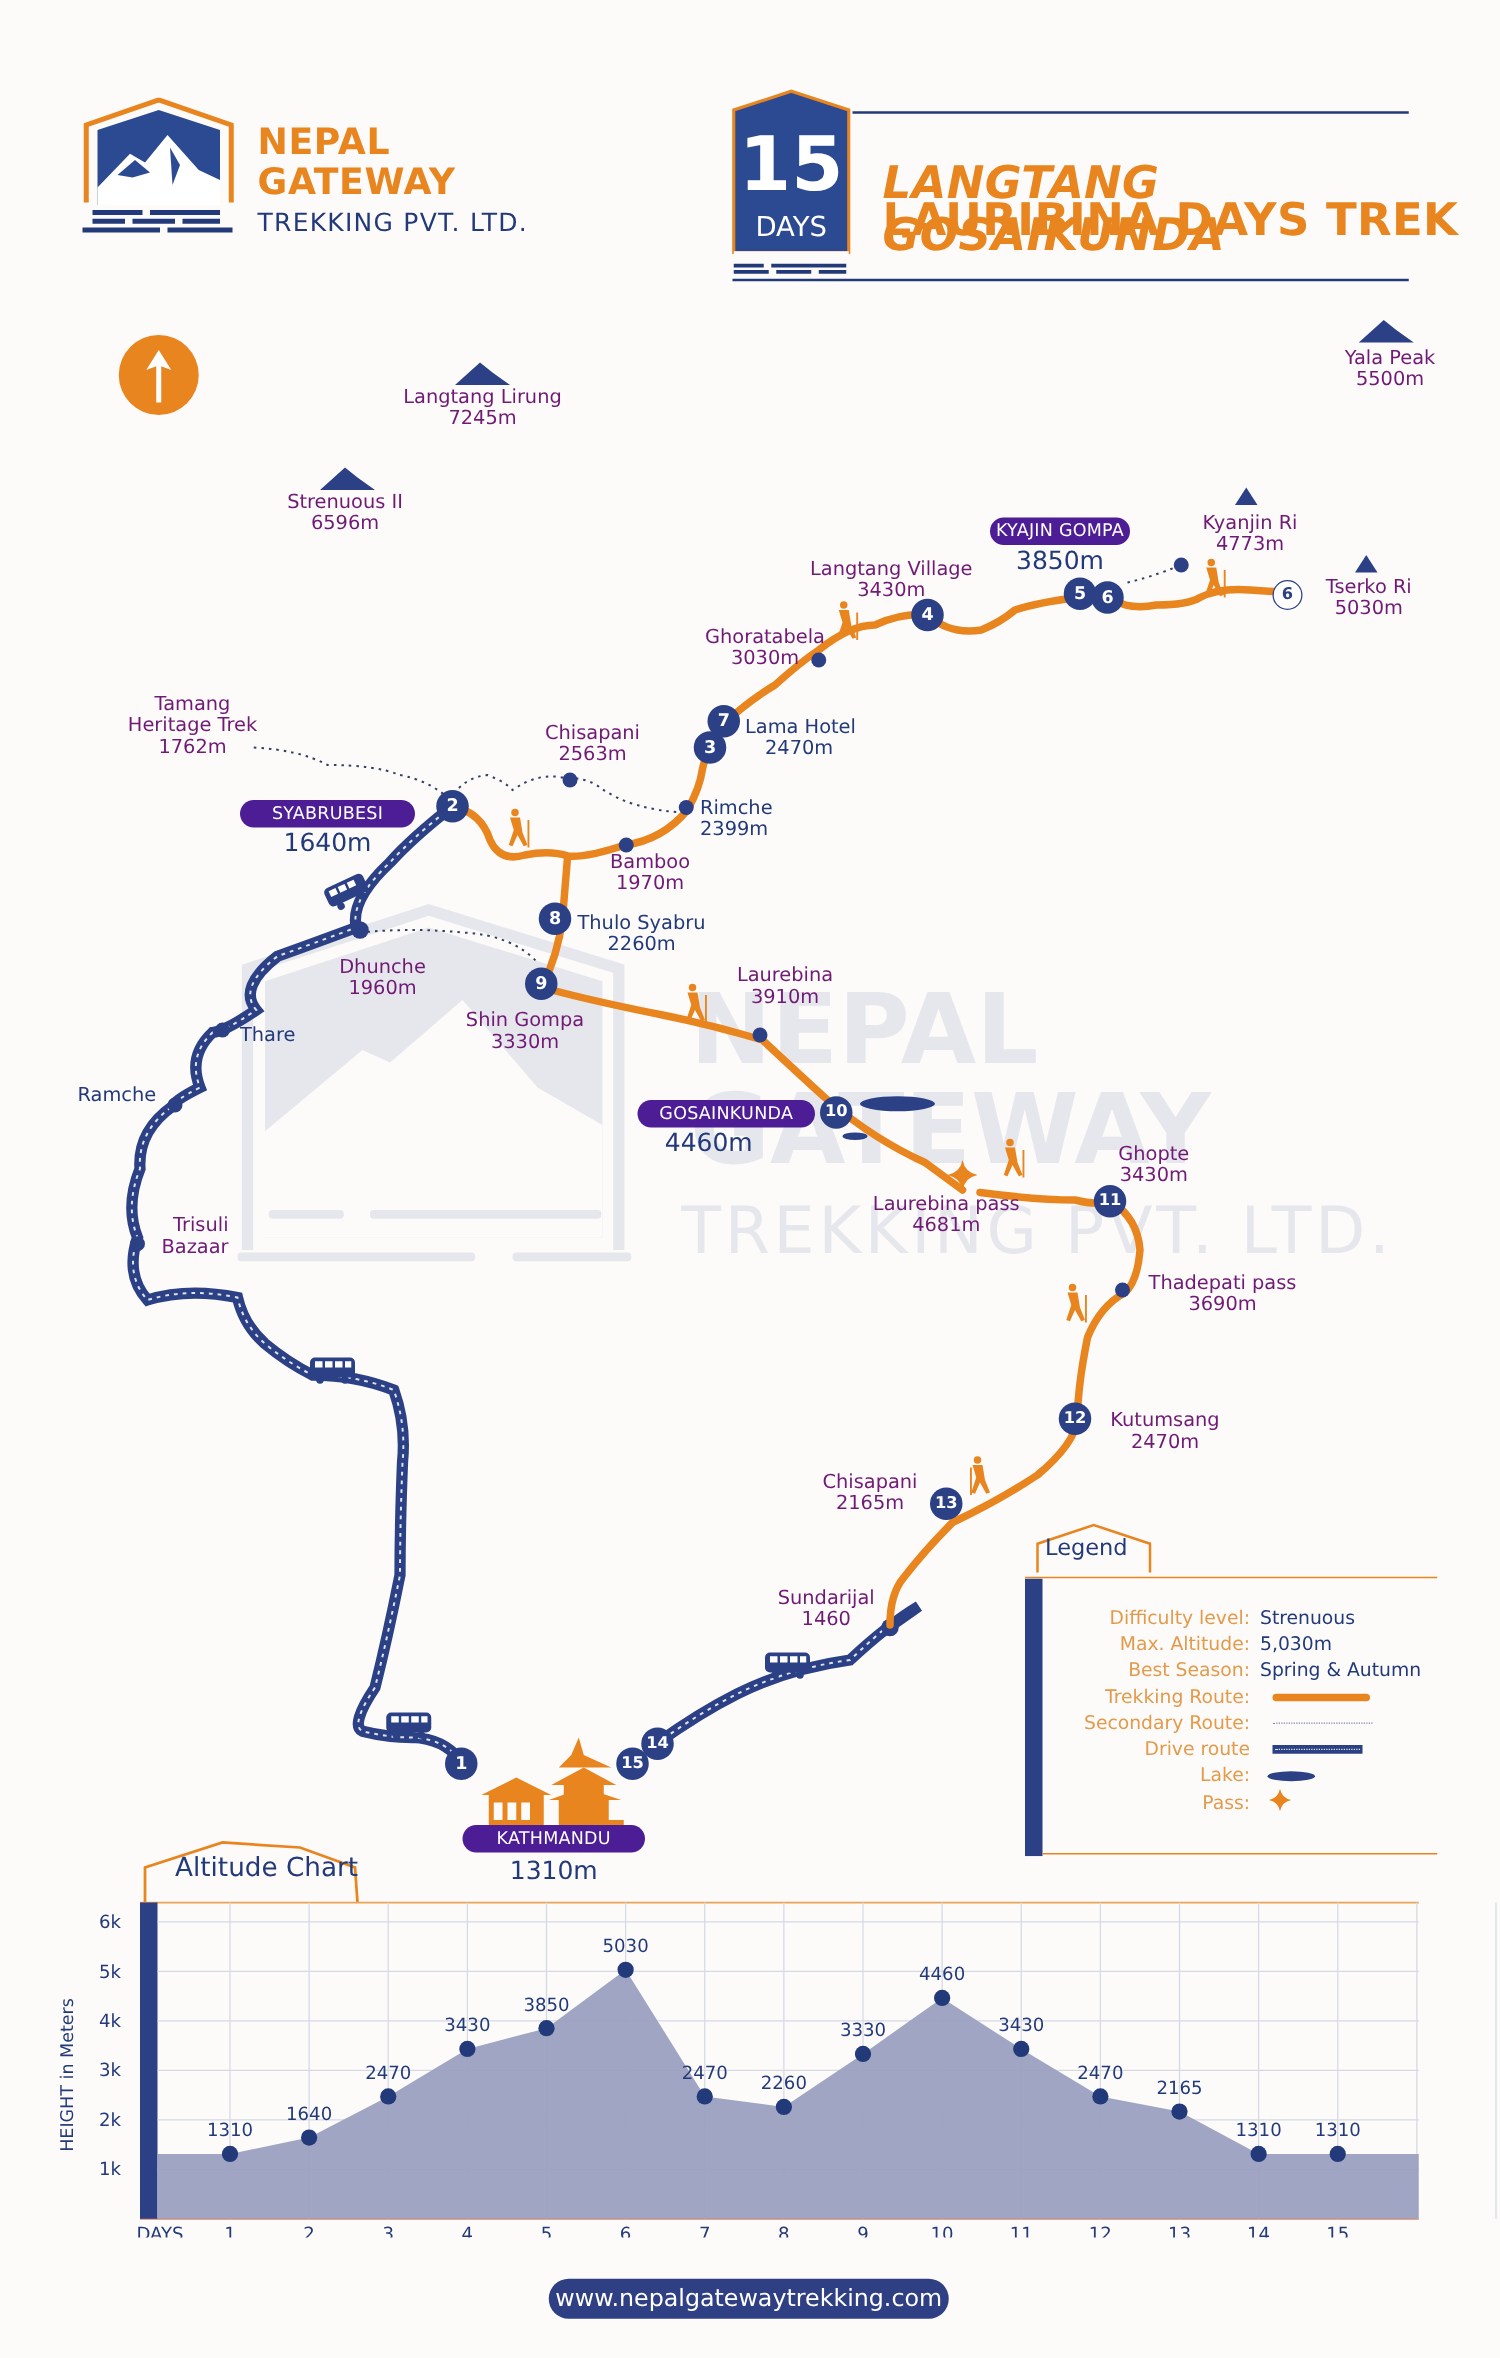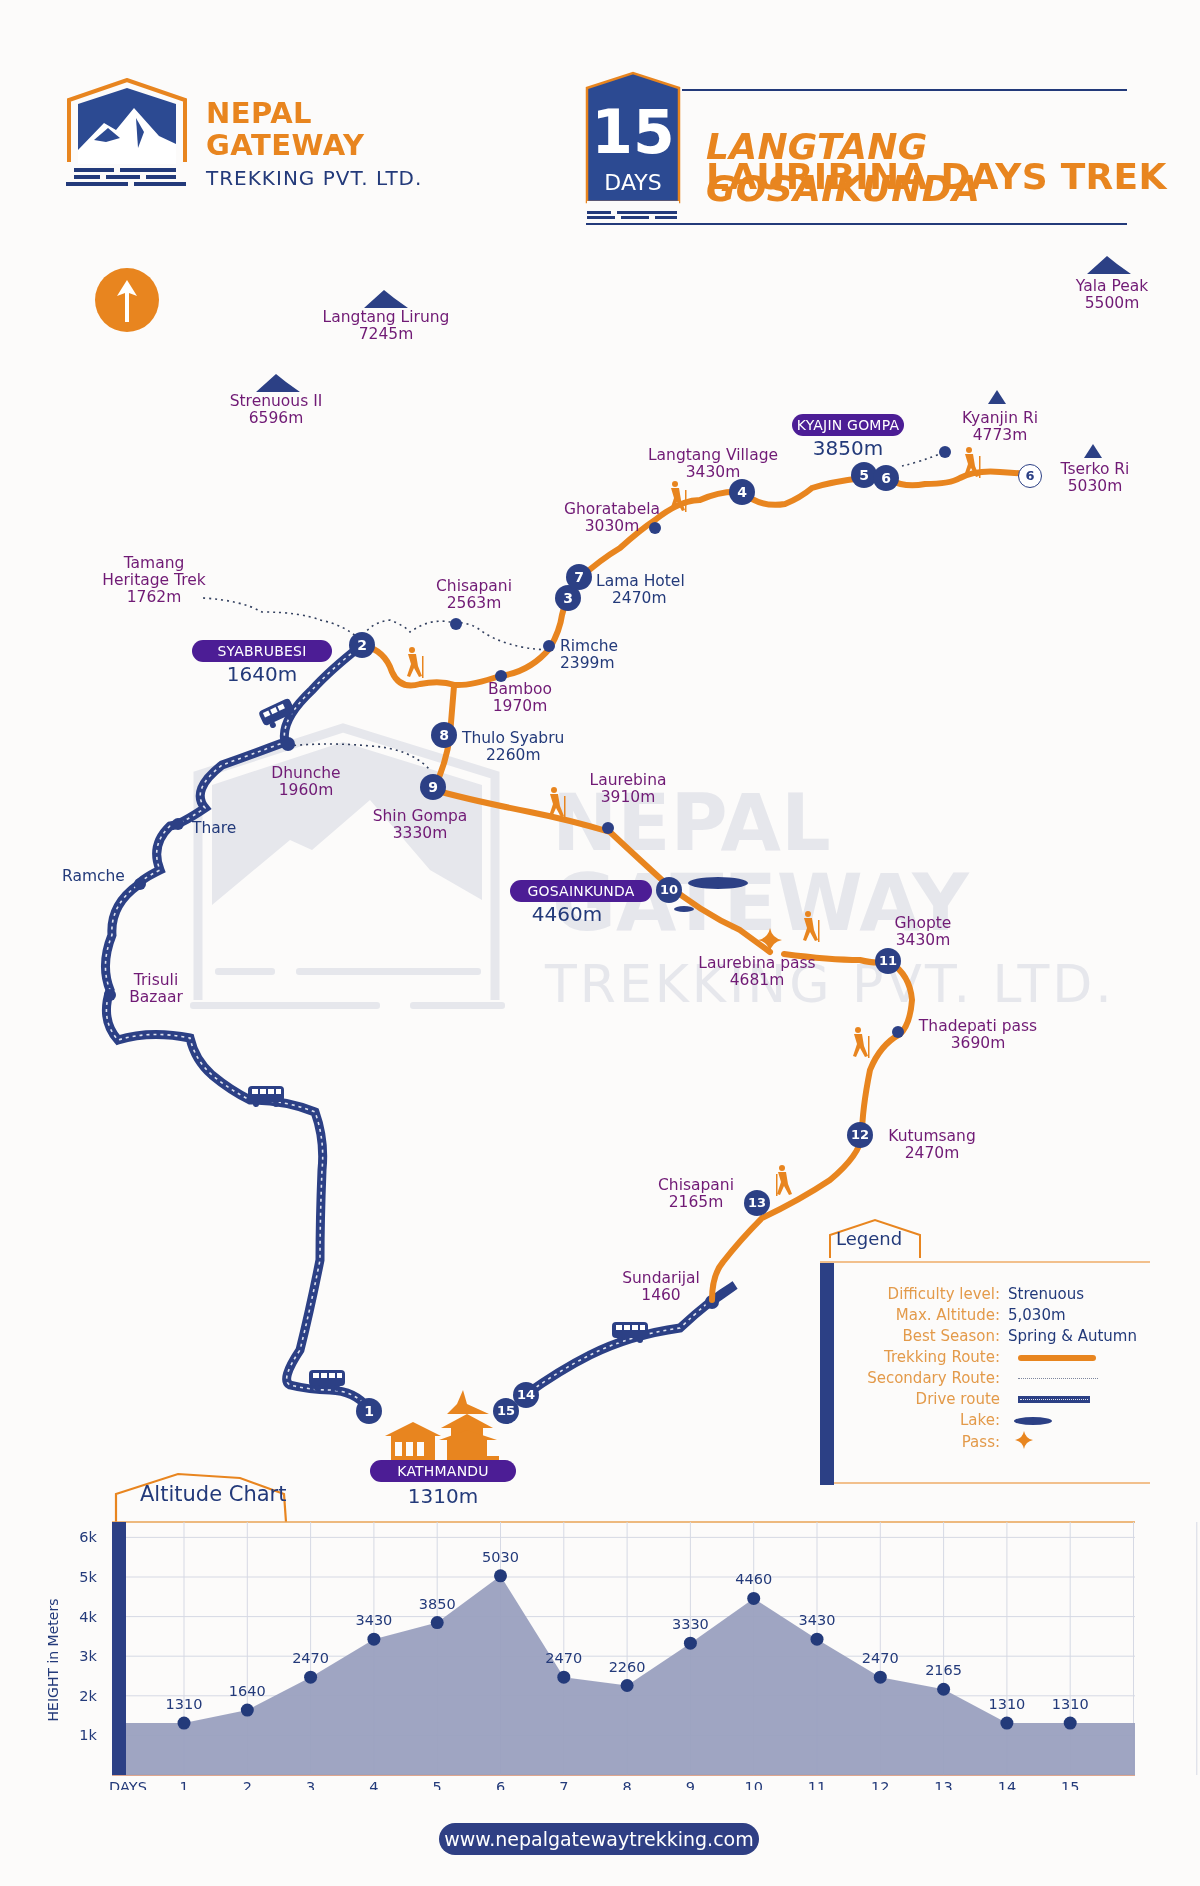--- a/index.html
+++ b/index.html
@@ -305,21 +305,21 @@
 <div class="lbl" style="left:420px;top:808px;">
     <div>Shin Gompa</div>
     <div>3330m</div>
   </div>
 <div class="lbl" style="left:628px;top:772px;">
     <div>Laurebina</div>
     <div>3910m</div>
   </div>
 <div class="lbl-l" style="left:192px;top:820px;">Thare</div>
 <div class="lbl-l" style="left:62px;top:868px;">Ramche</div>
-<div class="lbl" style="left:156px;top:972px;">
+<div class="lbl" style="left:156px;top:972px;text-align:right;">
     <div>Trisuli</div>
     <div>Bazaar</div>
   </div>
 <div class="pill" style="left:510px;top:880px;width:142px;">GOSAINKUNDA</div>
 <div class="pill-sub" style="left:510px;top:902px;width:142px;margin-left:-14px;">4460m</div>
 <div class="lbl" style="left:757px;top:955px;">
     <div>Laurebina pass</div>
     <div>4681m</div>
   </div>
 <div class="lbl" style="left:923px;top:915px;">

